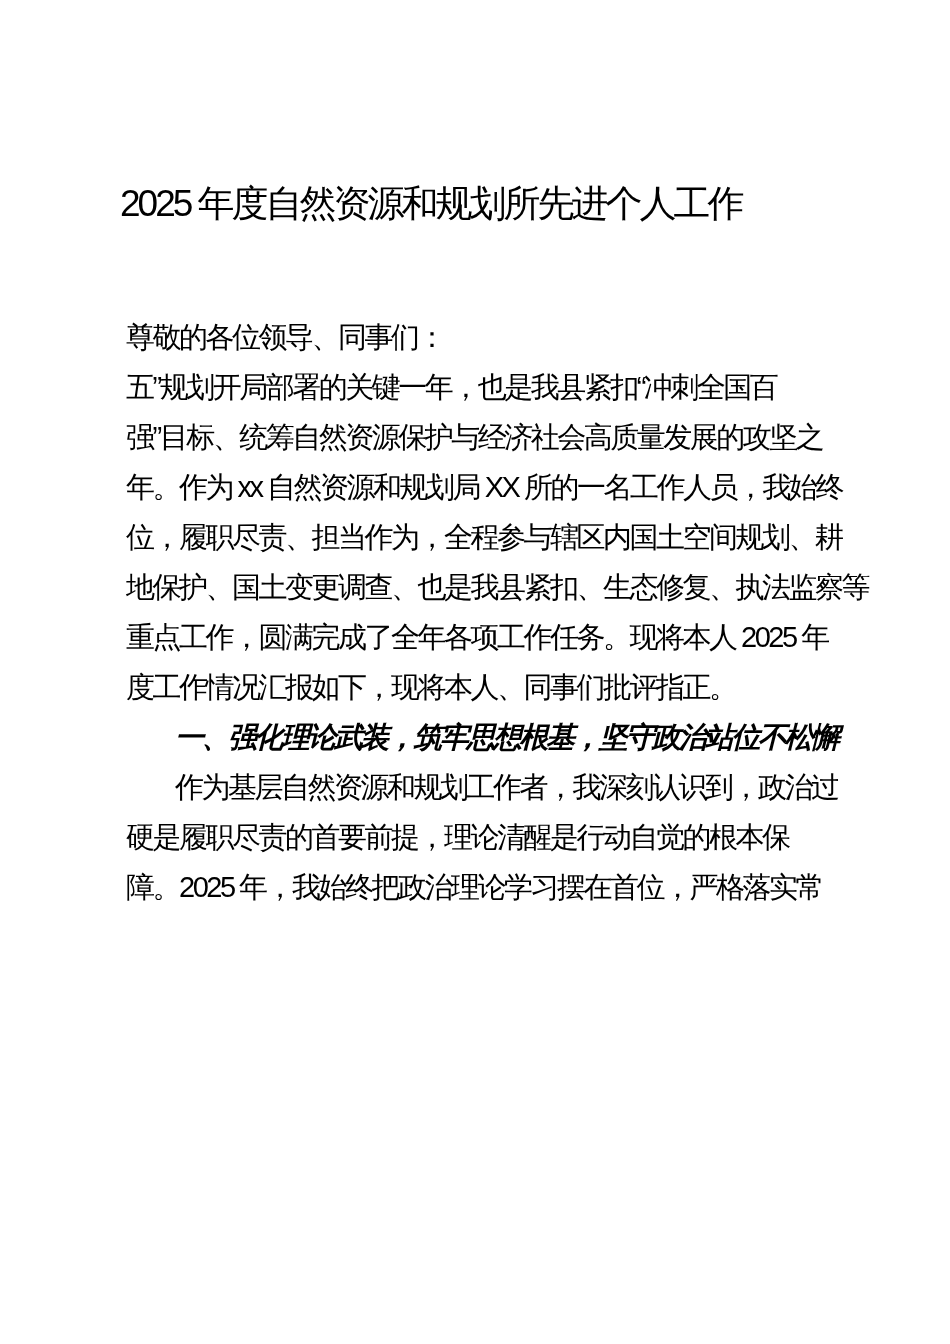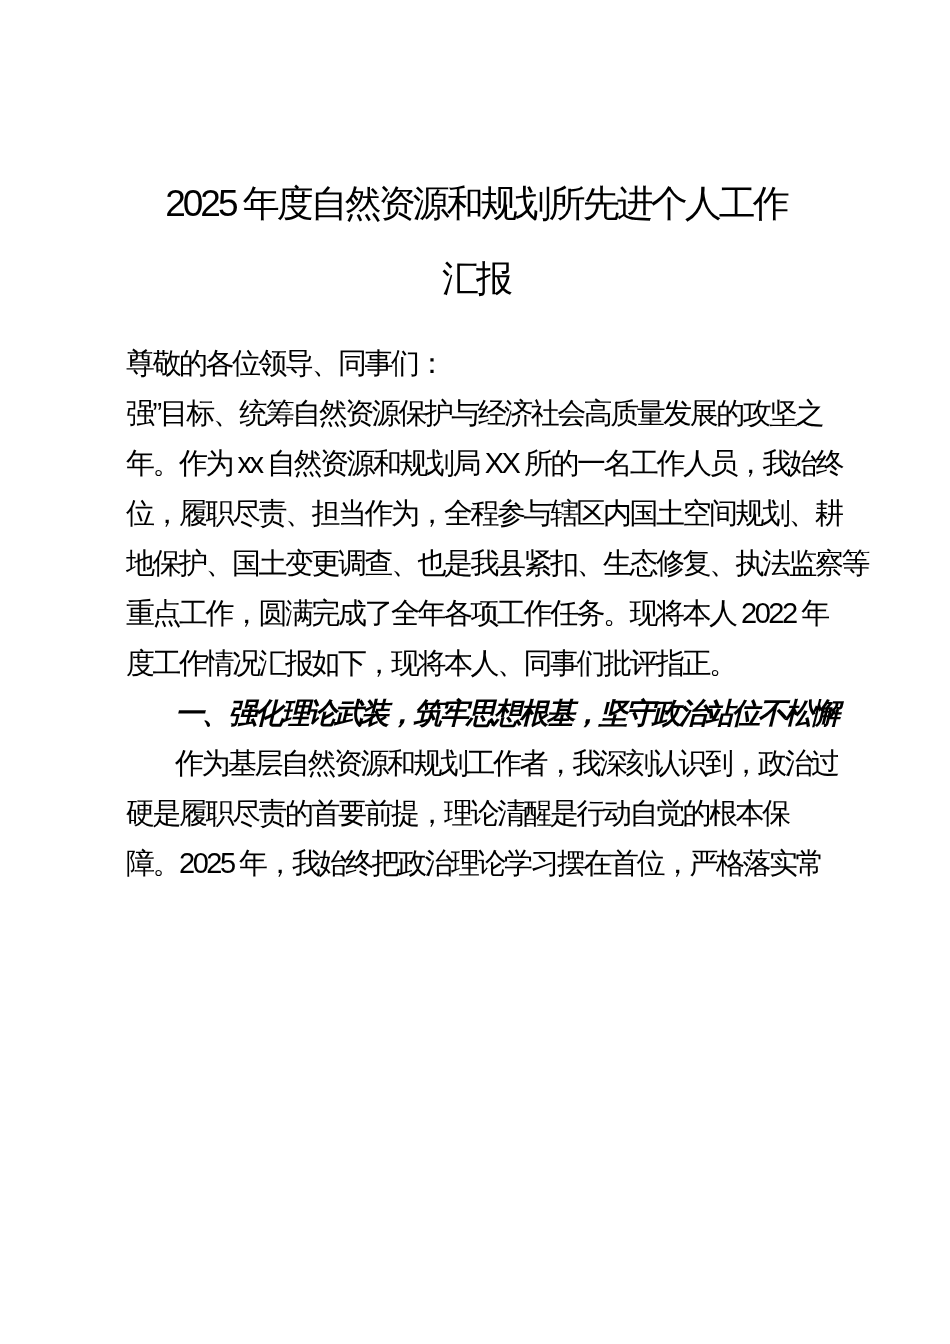--- a/index.html
+++ b/index.html
@@ -14,35 +14,35 @@
     background: #ffffff;
     color: #000000;
     font-family: "Liberation Sans", "DejaVu Sans", sans-serif;
     overflow: hidden;
   }
   .title-block {
     position: absolute;
     left: 120px;
     width: 712px;
     top: 166px;
-    text-align: center;
+    text-align: left;
     font-size: 37px;
     line-height: 75px;
     font-weight: 400;
     letter-spacing: -3px;
   }
   .title-line {
     height: 75px;
     white-space: nowrap;
   }
   .body-block {
     position: absolute;
     left: 126px;
     width: 710px;
-    top: 338px;
+    top: 312px;
     font-size: 29px;
     line-height: 50px;
     letter-spacing: -2.5px;
   }
   .line {
     height: 50px;
     white-space: nowrap;
   }
   .indent {
     padding-left: 49px;
@@ -52,30 +52,30 @@
     font-style: italic;
   }
 </style>
 </head>
 <body>
 
 <div class="page">
 
   <div class="title-block">
     <div class="title-line">2025 年度自然资源和规划所先进个人工作</div>
-    <div class="title-line">汇报</div>
   </div>
 
   <div class="body-block">
     <div class="line">尊敬的各位领导、同事们：</div>
+    <div class="line">五”规划开局部署的关键一年，也是我县紧扣“冲刺全国百</div>
     <div class="line">强”目标、统筹自然资源保护与经济社会高质量发展的攻坚之</div>
     <div class="line">年。作为 xx 自然资源和规划局 XX 所的一名工作人员，我始终</div>
     <div class="line">位，履职尽责、担当作为，全程参与辖区内国土空间规划、耕</div>
     <div class="line">地保护、国土变更调查、也是我县紧扣、生态修复、执法监察等</div>
-    <div class="line">重点工作，圆满完成了全年各项工作任务。现将本人 2022 年</div>
+    <div class="line">重点工作，圆满完成了全年各项工作任务。现将本人 2025 年</div>
     <div class="line">度工作情况汇报如下，现将本人、同事们批评指正。</div>
     <div class="line indent bold">一、强化理论武装，筑牢思想根基，坚守政治站位不松懈</div>
     <div class="line indent">作为基层自然资源和规划工作者，我深刻认识到，政治过</div>
     <div class="line">硬是履职尽责的首要前提，理论清醒是行动自觉的根本保</div>
     <div class="line">障。2025 年，我始终把政治理论学习摆在首位，严格落实常</div>
   </div>
 
 </div>
 
 </body></html>

